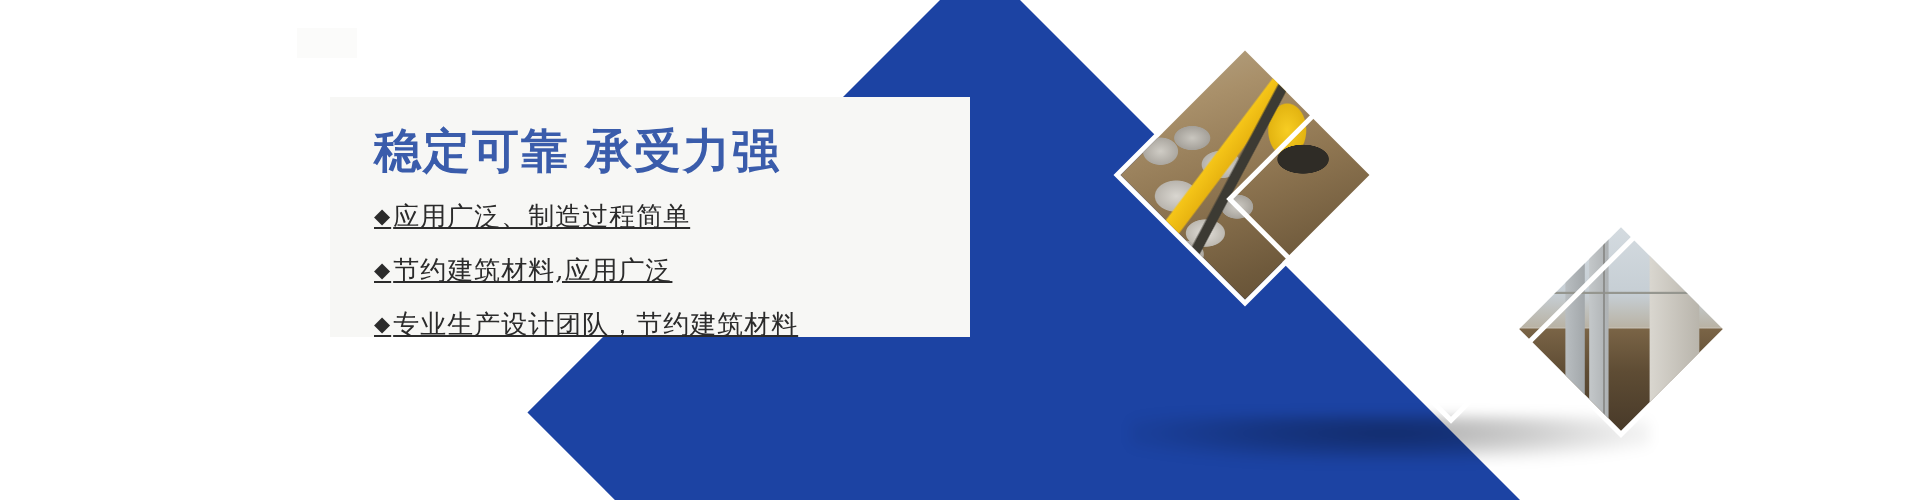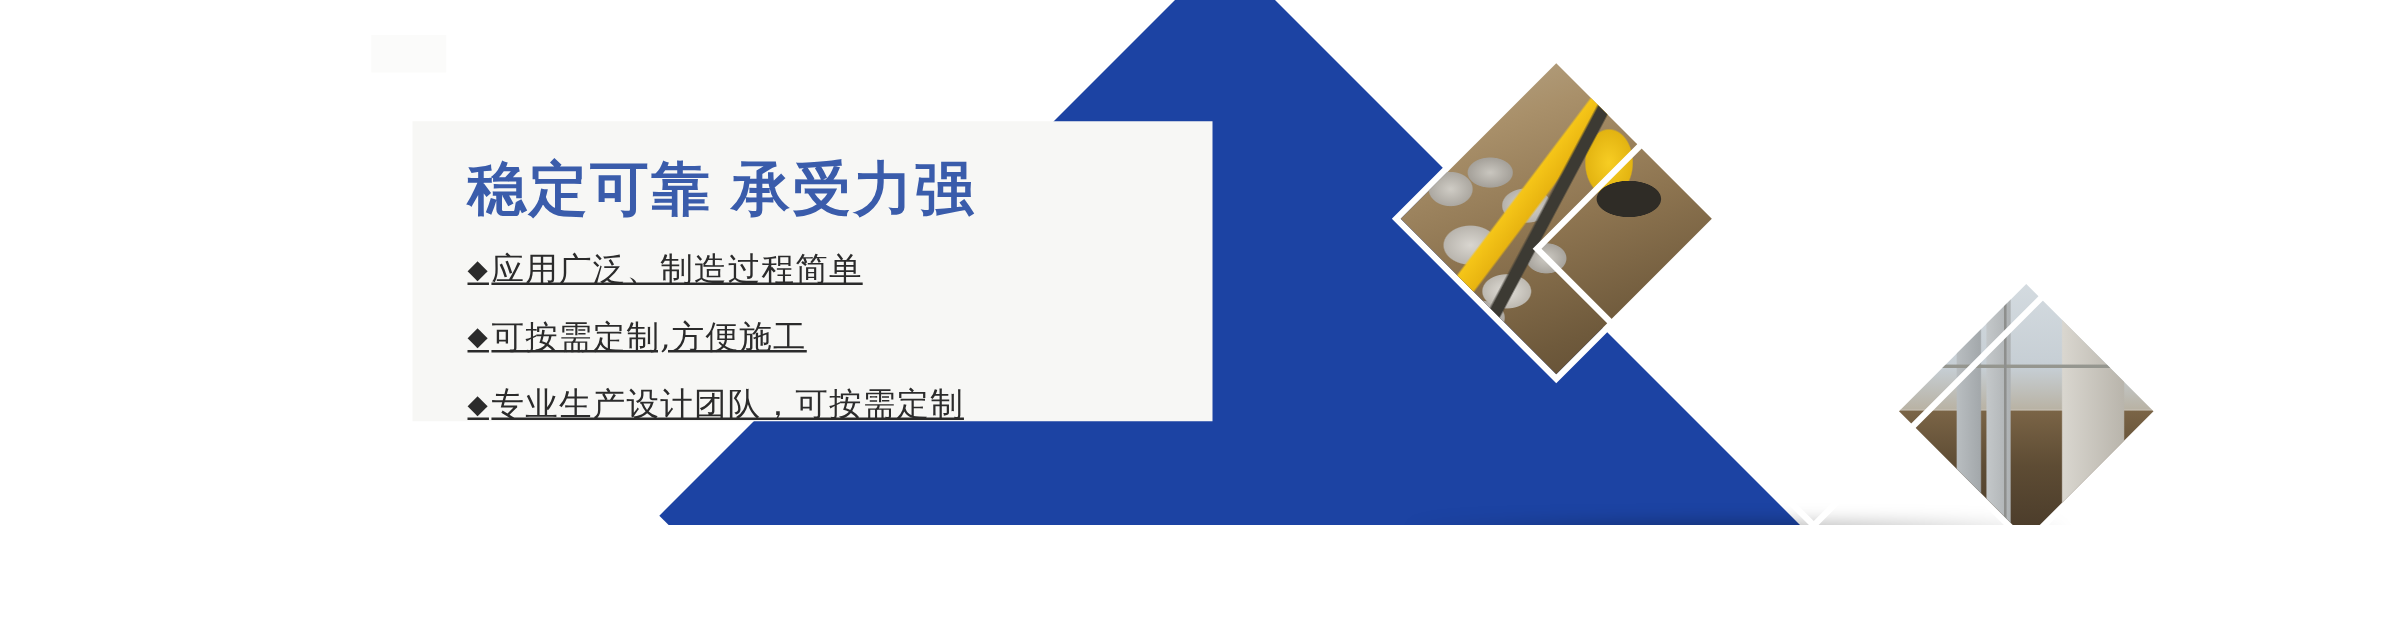--- a/index.html
+++ b/index.html
@@ -7,21 +7,21 @@
     padding: 0;
     background: #ffffff;
   }
   body {
     font-family: "Liberation Sans", "DejaVu Sans", sans-serif;
   }
 
   #banner {
     position: relative;
     width: 1920px;
-    height: 420px;
+    height: 500px;
     overflow: hidden;
     background: #ffffff;
   }
 
   
   .blue-band {
     position: absolute;
     top: -40px;
     left: 980px;
     width: 1400px;
@@ -238,21 +238,21 @@
   </div>
 
   <div class="text-block">
     <h1 class="headline">稳定可靠 承受力强</h1>
 
     <ul class="bullets">
       <li style="color: rgb(43, 43, 43);">
         <span class="bullet-mark">◆</span><span>应用广泛、制造过程简单</span>
       </li>
       <li style="color: rgb(43, 43, 43);">
-        <span class="bullet-mark">◆</span><span>可按需定制,方便施工</span>
+        <span class="bullet-mark">◆</span><span>节约建筑材料,应用广泛</span>
       </li>
       <li style="color: rgb(43, 43, 43);">
-        <span class="bullet-mark">◆</span><span>专业生产设计团队，可按需定制</span>
+        <span class="bullet-mark">◆</span><span>专业生产设计团队，节约建筑材料</span>
       </li>
     </ul>
   </div>
 
 </div>
 
 </body></html>

